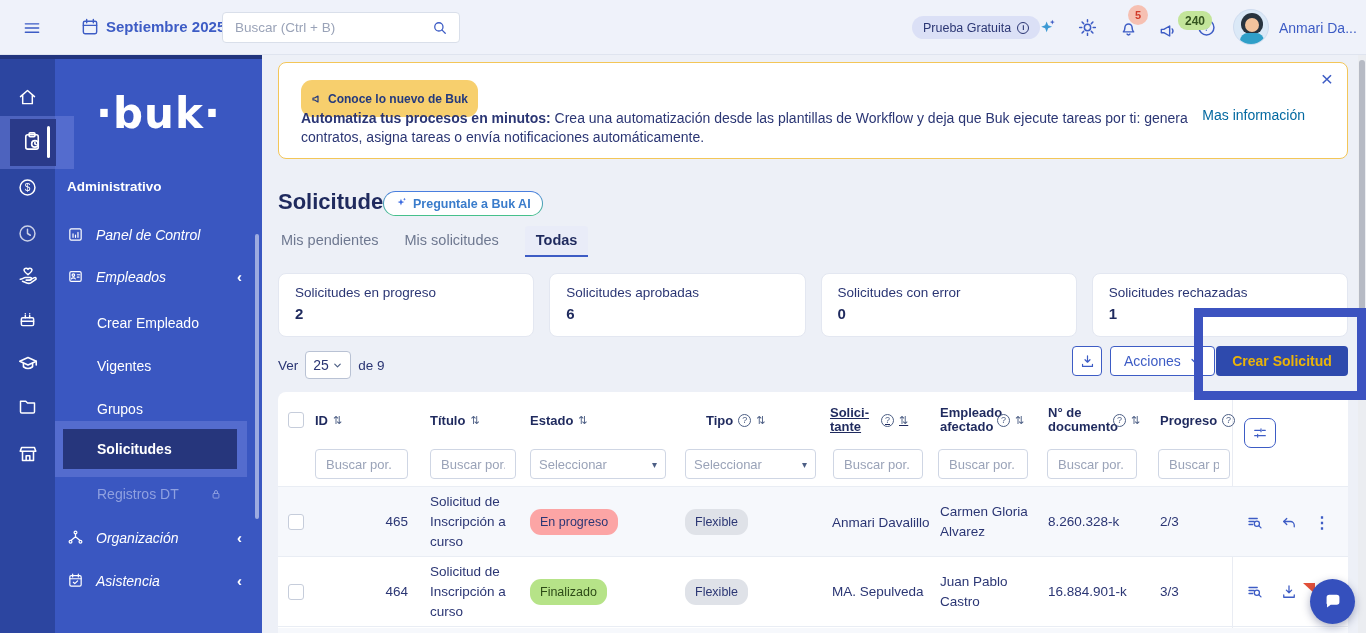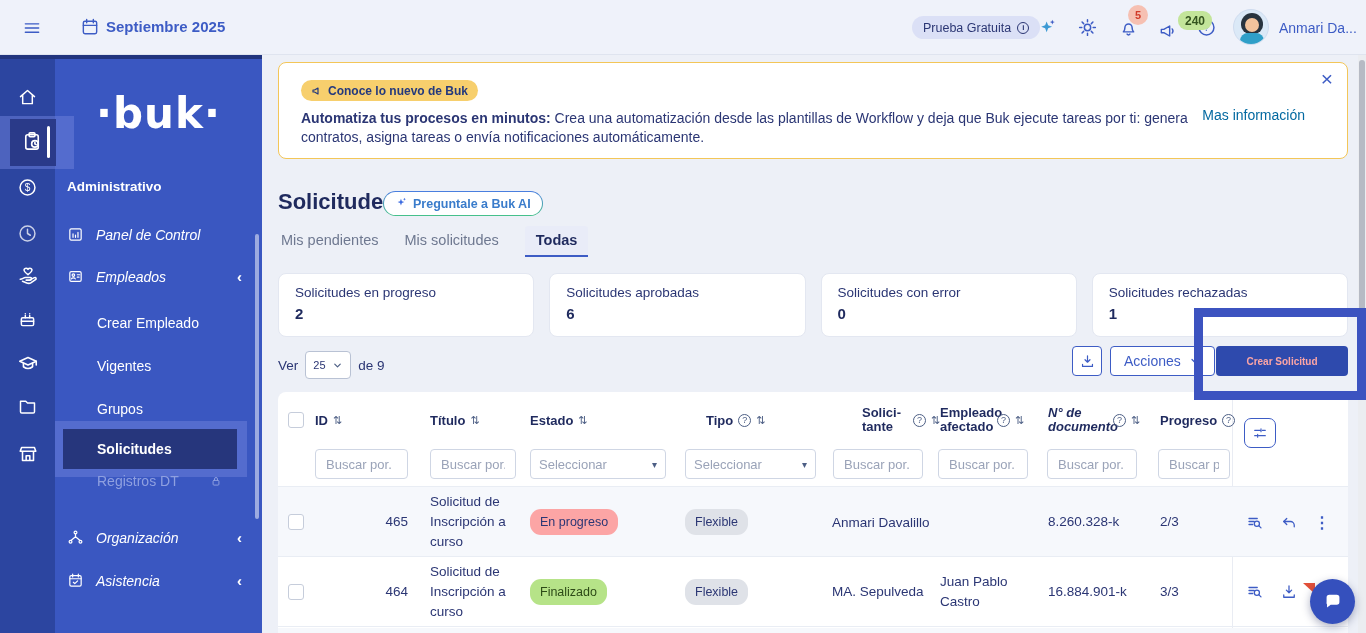--- a/index.html
+++ b/index.html
@@ -41,45 +41,45 @@
   .navitem .lbl{flex:1;font-style:italic;}
   .navchev{font-size:15px;font-weight:700;margin-right:8px;}
   .subitem{position:absolute;left:42px;font-size:14px;}
   .sel-glow{position:absolute;left:-1px;top:362px;width:193px;height:56px;background:rgba(110,130,220,.5);}
   .sel-dark{position:absolute;left:8px;top:370px;width:174px;height:40px;background:#26367c;}
   .locked{color:#8fa0e0;display:flex;gap:30px;align-items:center;}
   .side-scroll{position:absolute;left:200px;top:175px;width:4px;height:285px;background:rgba(255,255,255,.5);border-radius:2px;}
 
   
   .banner{position:absolute;left:278px;top:62px;width:1070px;height:97px;background:#fff;border:1px solid #f3c658;border-radius:8px;z-index:2;}
-  .banner-badge{position:absolute;left:22px;top:17px;height:21px;background:#f7cf6d;border-radius:11px;display:flex;align-items:center;gap:5px;padding:0 10px;font-size:12px;color:#23397d;font-weight:700;}
+  .banner-badge{position:absolute;left:22px;top:17px;height:37px;background:#f7cf6d;border-radius:11px;display:flex;align-items:center;gap:5px;padding:0 10px;font-size:12px;color:#23397d;font-weight:700;}
   .banner-text{position:absolute;left:22px;top:46px;width:890px;font-size:14px;line-height:19px;color:#2b3674;}
   .banner-link{position:absolute;right:42px;top:44px;font-size:14px;color:#0369a1;}
   .banner-close{position:absolute;right:14px;top:4px;font-size:21px;color:#3d5cc5;cursor:pointer;}
 
   
   .pagetitle{position:absolute;left:278px;top:189px;font-size:22px;font-weight:700;color:#1f2a5e;}
   .aipill{position:absolute;left:383px;top:191px;height:25px;display:flex;align-items:center;gap:5px;padding:0 11px;border-radius:13px;border:1.5px solid transparent;background:linear-gradient(#fff,#fff) padding-box,linear-gradient(180deg,#4a7de0,#46c28a) border-box;font-size:12.5px;color:#3a7ccb;font-weight:700;}
   .tabs{position:absolute;left:281px;top:226px;display:flex;gap:26px;align-items:flex-end;height:31px;}
   .tab{font-size:14.5px;color:#6e7890;padding-bottom:9px;}
   .tab.active{color:#1f2a5e;font-weight:700;background:#e9ecf8;border-bottom:2.5px solid #3d5cc5;padding:6px 11px 7px;border-radius:3px 3px 0 0;}
 
   
   .cards{position:absolute;left:278px;top:273px;width:1070px;display:flex;gap:15px;}
   .card{flex:1;height:64px;background:#fff;border:1px solid #e3e7f1;border-radius:8px;padding:11px 16px;}
   .card .clbl{font-size:13.5px;color:#2b3674;}
   .card .cval{font-size:15px;font-weight:700;color:#1f2a5e;margin-top:5px;}
 
   
   .verrow{position:absolute;left:278px;top:351px;display:flex;align-items:center;gap:7px;font-size:13.5px;color:#2b3674;}
-  .verselect{width:46px;height:28px;border:1px solid #b9c2d4;border-radius:4px;background:#fff;display:flex;align-items:center;justify-content:space-between;padding:0 7px;font-size:11px;}
+  .verselect{width:46px;height:28px;border:1px solid #b9c2d4;border-radius:4px;background:#fff;display:flex;align-items:center;justify-content:space-between;padding:0 7px;font-size:14px;}
   .caret{font-size:10px;color:#4d5f85;}
   .btn-dl{position:absolute;left:1072px;top:346px;width:30px;height:30px;border:1px solid #3d5cc5;border-radius:4px;background:#fff;color:#3d5cc5;display:flex;align-items:center;justify-content:center;}
   .btn-acc{position:absolute;left:1110px;top:346px;height:30px;border:1px solid #3d5cc5;border-radius:4px;background:#fff;color:#3d5cc5;display:flex;align-items:center;gap:8px;padding:0 13px;font-size:14px;}
-  .btn-create{position:absolute;left:1216px;top:346px;width:132px;height:30px;background:#2e4aad;border-radius:4px;color:#fca5a5;font-size:10px;font-weight:700;display:flex;align-items:center;justify-content:center;z-index:51;}
+  .btn-create{position:absolute;left:1216px;top:346px;width:132px;height:30px;background:#2e4aad;border-radius:4px;color:#eab308;font-size:14px;font-weight:700;display:flex;align-items:center;justify-content:center;z-index:51;}
 
   
   .hlbox{position:absolute;left:1194px;top:308px;width:172px;height:92px;border:9px solid #3c53c0;z-index:50;background:transparent;}
 
   
   .tablewrap{position:absolute;left:278px;top:392px;width:1070px;height:241px;background:#fff;border-radius:8px 8px 0 0;overflow:hidden;z-index:1;}
   .vdivider{position:absolute;left:954px;top:0;width:1px;height:241px;background:#e9ecf3;}
   .hrule{position:absolute;left:0;width:1070px;height:1px;background:#e9edf4;}
   .hcell{position:absolute;top:8px;display:flex;align-items:center;gap:5px;font-size:13px;font-weight:700;color:#1f2a5e;height:40px;}
   .hcell .wrapt{line-height:14px;}
@@ -115,20 +115,29 @@
           <path d="M4 7h16M4 12h16M4 17h16"></path>
         </svg>
     </div>
     <div class="abs blue" style="left:80px;top:17px;">
       <svg class="ic" width="20" height="20" viewBox="0 0 24 24">
           <rect x="4" y="5" width="16" height="15" rx="2"></rect>
           <path d="M4 10h16M8 3v4M16 3v4"></path>
         </svg>
     </div>
     <div class="month">Septiembre 2025</div>
+    <div class="searchbox">
+      <input placeholder="Buscar (Ctrl + B)" style="">
+      <span class="blue">
+        <svg class="ic" width="18" height="18" viewBox="0 0 24 24">
+            <circle cx="10.5" cy="10.5" r="5.5"></circle>
+            <path d="M14.8 14.8L19 19"></path>
+          </svg>
+      </span>
+    </div>
     <div class="trialpill">
       <span>Prueba Gratuita</span>
       <span class="qcirc">i</span>
     </div>
     <div class="topicon" style="left:1037px;">
       <svg width="21" height="21" viewBox="0 0 24 24" style="display:block">
           <path fill="#3d9ad4" d="M11 5l1.7 4.5 4.5 1.7-4.5 1.7L11 17.4l-1.7-4.5-4.5-1.7 4.5-1.7z"></path>
           <path fill="#3d5cc5" d="M17.5 3l.8 2 2 .8-2 .8-.8 2-.8-2-2-.8 2-.8z"></path>
         </svg>
     </div>
@@ -253,21 +262,21 @@
 
     <div class="subitem" style="top:256px;">Crear Empleado</div>
     <div class="subitem" style="top:299px;">Vigentes</div>
     <div class="subitem" style="top:342px;">Grupos</div>
 
     <div class="sel-glow"></div>
     <div class="sel-dark">
       <div class="subitem" style="position:absolute;left:34px;top:12px;font-weight:700;">Solicitudes</div>
     </div>
 
-    <div class="subitem locked" style="top:414px;">
+    <div class="subitem locked" style="top:427px;">
       <span>Registros DT</span>
       <span>
           <svg class="ic" width="14" height="14" viewBox="0 0 24 24">
             <rect x="7" y="11" width="10" height="8" rx="1.5"></rect>
             <path d="M9.5 11V8.5a2.5 2.5 0 015 0V11"></path>
           </svg>
         </span>
     </div>
 
     <div class="navitem" style="top:470px;">
@@ -389,32 +398,32 @@
     </div>
     <div class="hcell" style="left:252px;">
       <span>Estado</span>
         <span class="sort">⇅</span>
     </div>
     <div class="hcell" style="left:428px;">
       <span>Tipo</span>
         <span class="hq">?</span>
         <span class="sort">⇅</span>
     </div>
-    <div class="hcell" style="left:584px;width:96px;">
+    <div class="hcell" style="left:552px;width:96px;text-decoration:underline;">
       <span class="wrapt" style="width:46px;">Solici-tante</span>
         <span class="hq">?</span>
         <span class="sort">⇅</span>
     </div>
     <div class="hcell" style="left:662px;width:102px;text-align:center;">
       <span class="wrapt" style="width:52px;">Empleado afectado</span>
         <span class="hq">?</span>
         <span class="sort">⇅</span>
     </div>
     <div class="hcell" style="left:770px;width:106px;">
-      <span class="wrapt" style="width:60px;font-style:italic;">N° de documento</span>
+      <span class="wrapt" style="width:60px;">N° de documento</span>
         <span class="hq">?</span>
         <span class="sort">⇅</span>
     </div>
     <div class="hcell" style="left:882px;">
       <span>Progreso</span>
         <span class="hq">?</span>
     </div>
 
     <div class="fcell" style="left:37px;width:93px;">
         <input placeholder="Buscar por." style="">
@@ -445,20 +454,21 @@
 
     <div class="row alt" style="top:95px;">
       <div class="abs" style="left:10px;top:27px;">
           <div class="cb"></div>
         </div>
       <div class="cell" style="left:37px;top:25px;width:93px;text-align:right;">465</div>
       <div class="cell" style="left:152px;top:5px;width:92px;">Solicitud de Inscripción a curso</div>
       <div class="cell" style="left:252px;top:22px;"><span class="pill blue">En progreso</span></div>
       <div class="cell" style="left:407px;top:22px;"><span class="pill gray">Flexible</span></div>
       <div class="cell" style="left:554px;top:26px;width:105px;">Anmari Davalillo</div>
+      <div class="cell" style="left:662px;top:15px;width:95px;">Carmen Gloria Alvarez</div>
       <div class="cell" style="left:770px;top:25px;width:105px;">8.260.328-k</div>
       <div class="cell" style="left:882px;top:25px;">2/3</div>
       <div class="acticons" style="top:26px;">
         <span>
             <svg class="ic" width="18" height="18" viewBox="0 0 24 24">
               <path d="M4 6h11M4 10h7M4 14h5"></path>
               <circle cx="14.5" cy="13" r="3.4"></circle>
               <path d="M17 15.5l3 3"></path>
             </svg>
           </span>

